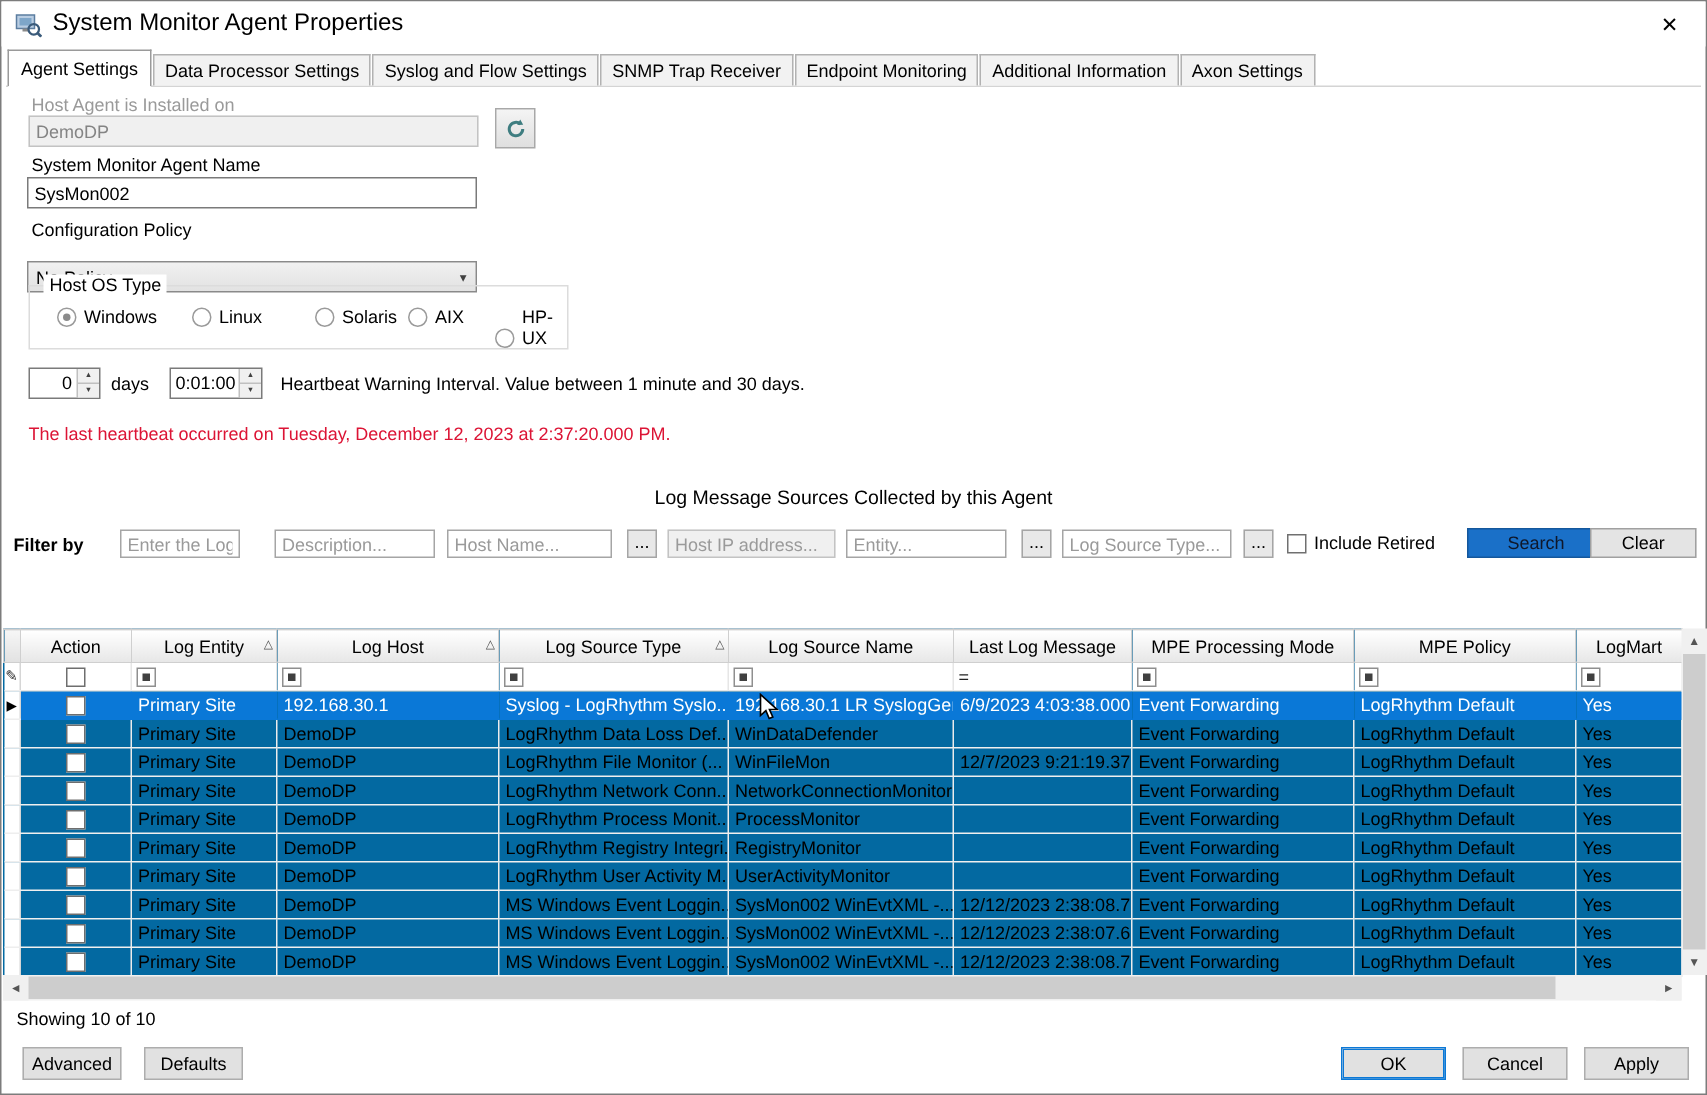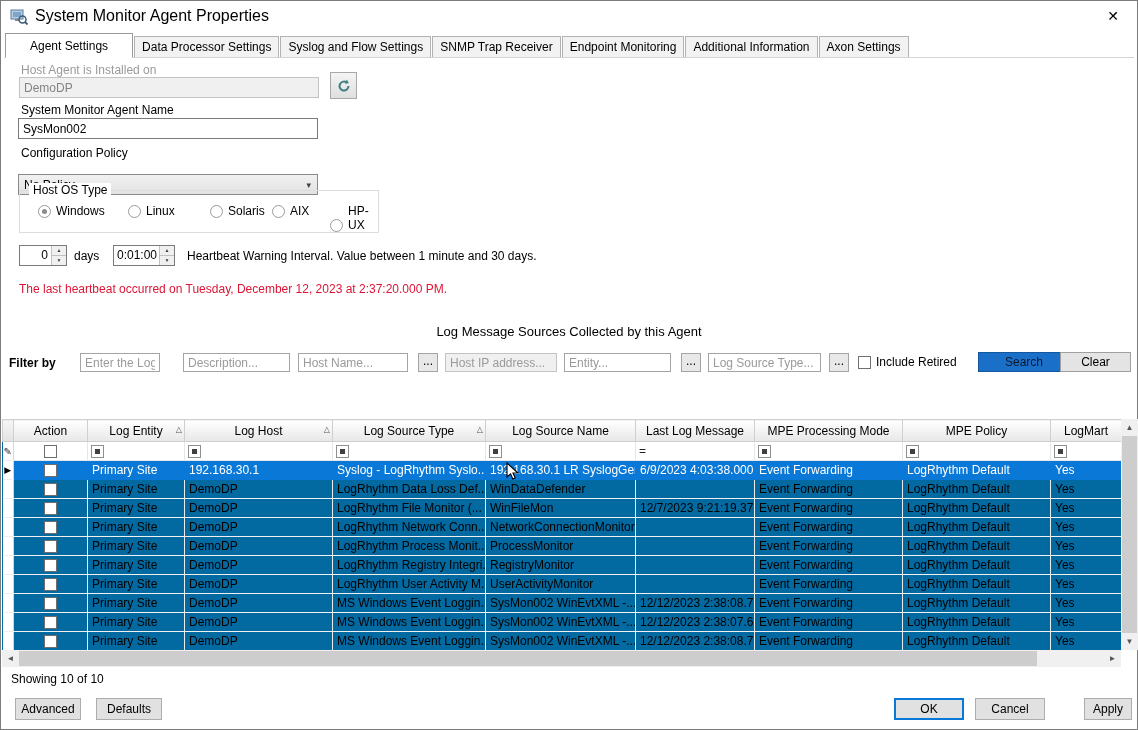--- a/index.html
+++ b/index.html
@@ -9,21 +9,21 @@
 
   
   .titlebar { position:absolute; top:0; left:0; right:0; height:30px; display:flex; align-items:center; padding-left:9px; background:#fff; }
   .title-icon { width:18px; height:17px; margin-right:7px; }
   .title-text { font-size:16px; }
   .close-btn { position:absolute; right:2px; top:0; width:44px; height:30px; display:flex; align-items:center; justify-content:center; font-size:14px; cursor:pointer; }
 
   
   .tabstrip { position:absolute; top:33px; left:3px; right:3px; height:24px; display:flex; align-items:flex-end; border-bottom:1px solid #d4d4d4; padding-left:1px; }
   .tab { border:1px solid #b2b2b2; border-bottom:none; background:#f2f2f2; padding:3px 7px 3px; margin-right:1px; white-space:nowrap; cursor:default; }
-  .tab.active { background:#fff; padding:5px 24px 4px; margin-bottom:-1px; border-color:#9a9a9a; border-bottom:1px solid #fff; }
+  .tab.active { background:#fff; padding:5px 8px 4px; margin-bottom:-1px; border-color:#9a9a9a; border-bottom:1px solid #fff; }
 
   
   .abs { position:absolute; }
   .lbl-host { left:20px; top:62px; color:#9a9a9a; }
   .tb { position:absolute; height:21px; border:1px solid #7a7a7a; background:#fff; font:inherit; padding:0 4px; color:#000; }
   .tb.disabled { background:#f0f0f0; border-color:#c3c3c3; color:#848484; }
   .in-host { left:18px; top:76px; width:300px; }
   .btn-side { position:absolute; left:329px; top:71px; width:27px; height:27px; background:linear-gradient(#f4f4f4,#dfdfdf); border:1px solid #a8a8a8; display:flex; align-items:center; justify-content:center; cursor:pointer; }
   .lbl-name { left:20px; top:102px; }
   .in-name { left:17px; top:117px; width:300px; }
@@ -98,21 +98,21 @@
   .vs-thumb { position:absolute; left:1px; top:17px; width:15px; height:197px; background:#cdcdcd; cursor:pointer; }
 
   .showing { position:absolute; left:10px; top:671px; }
 
   
   .btn { position:absolute; top:697px; height:22px; background:#e1e1e1; border:1px solid #adadad; text-align:center; line-height:20px; cursor:pointer; }
   .btn-advanced { left:14px; width:66px; }
   .btn-defaults { left:95px; width:66px; }
   .btn-ok { left:893px; width:70px; border:1px solid #0a78d7; box-shadow:inset 0 0 0 1px #0a78d7; }
   .btn-cancel { left:974px; width:70px; }
-  .btn-apply { left:1055px; width:48px;margin-left:28px; }
+  .btn-apply { left:1055px; width:70px; }
 
   .cursor { position:absolute; left:505px; top:461px; pointer-events:none; z-index:50; }
 </style>
 </head>
 <body>
 
 <div class="dialog">
 
   <div class="titlebar">
     <svg class="title-icon" viewBox="0 0 18 17">

